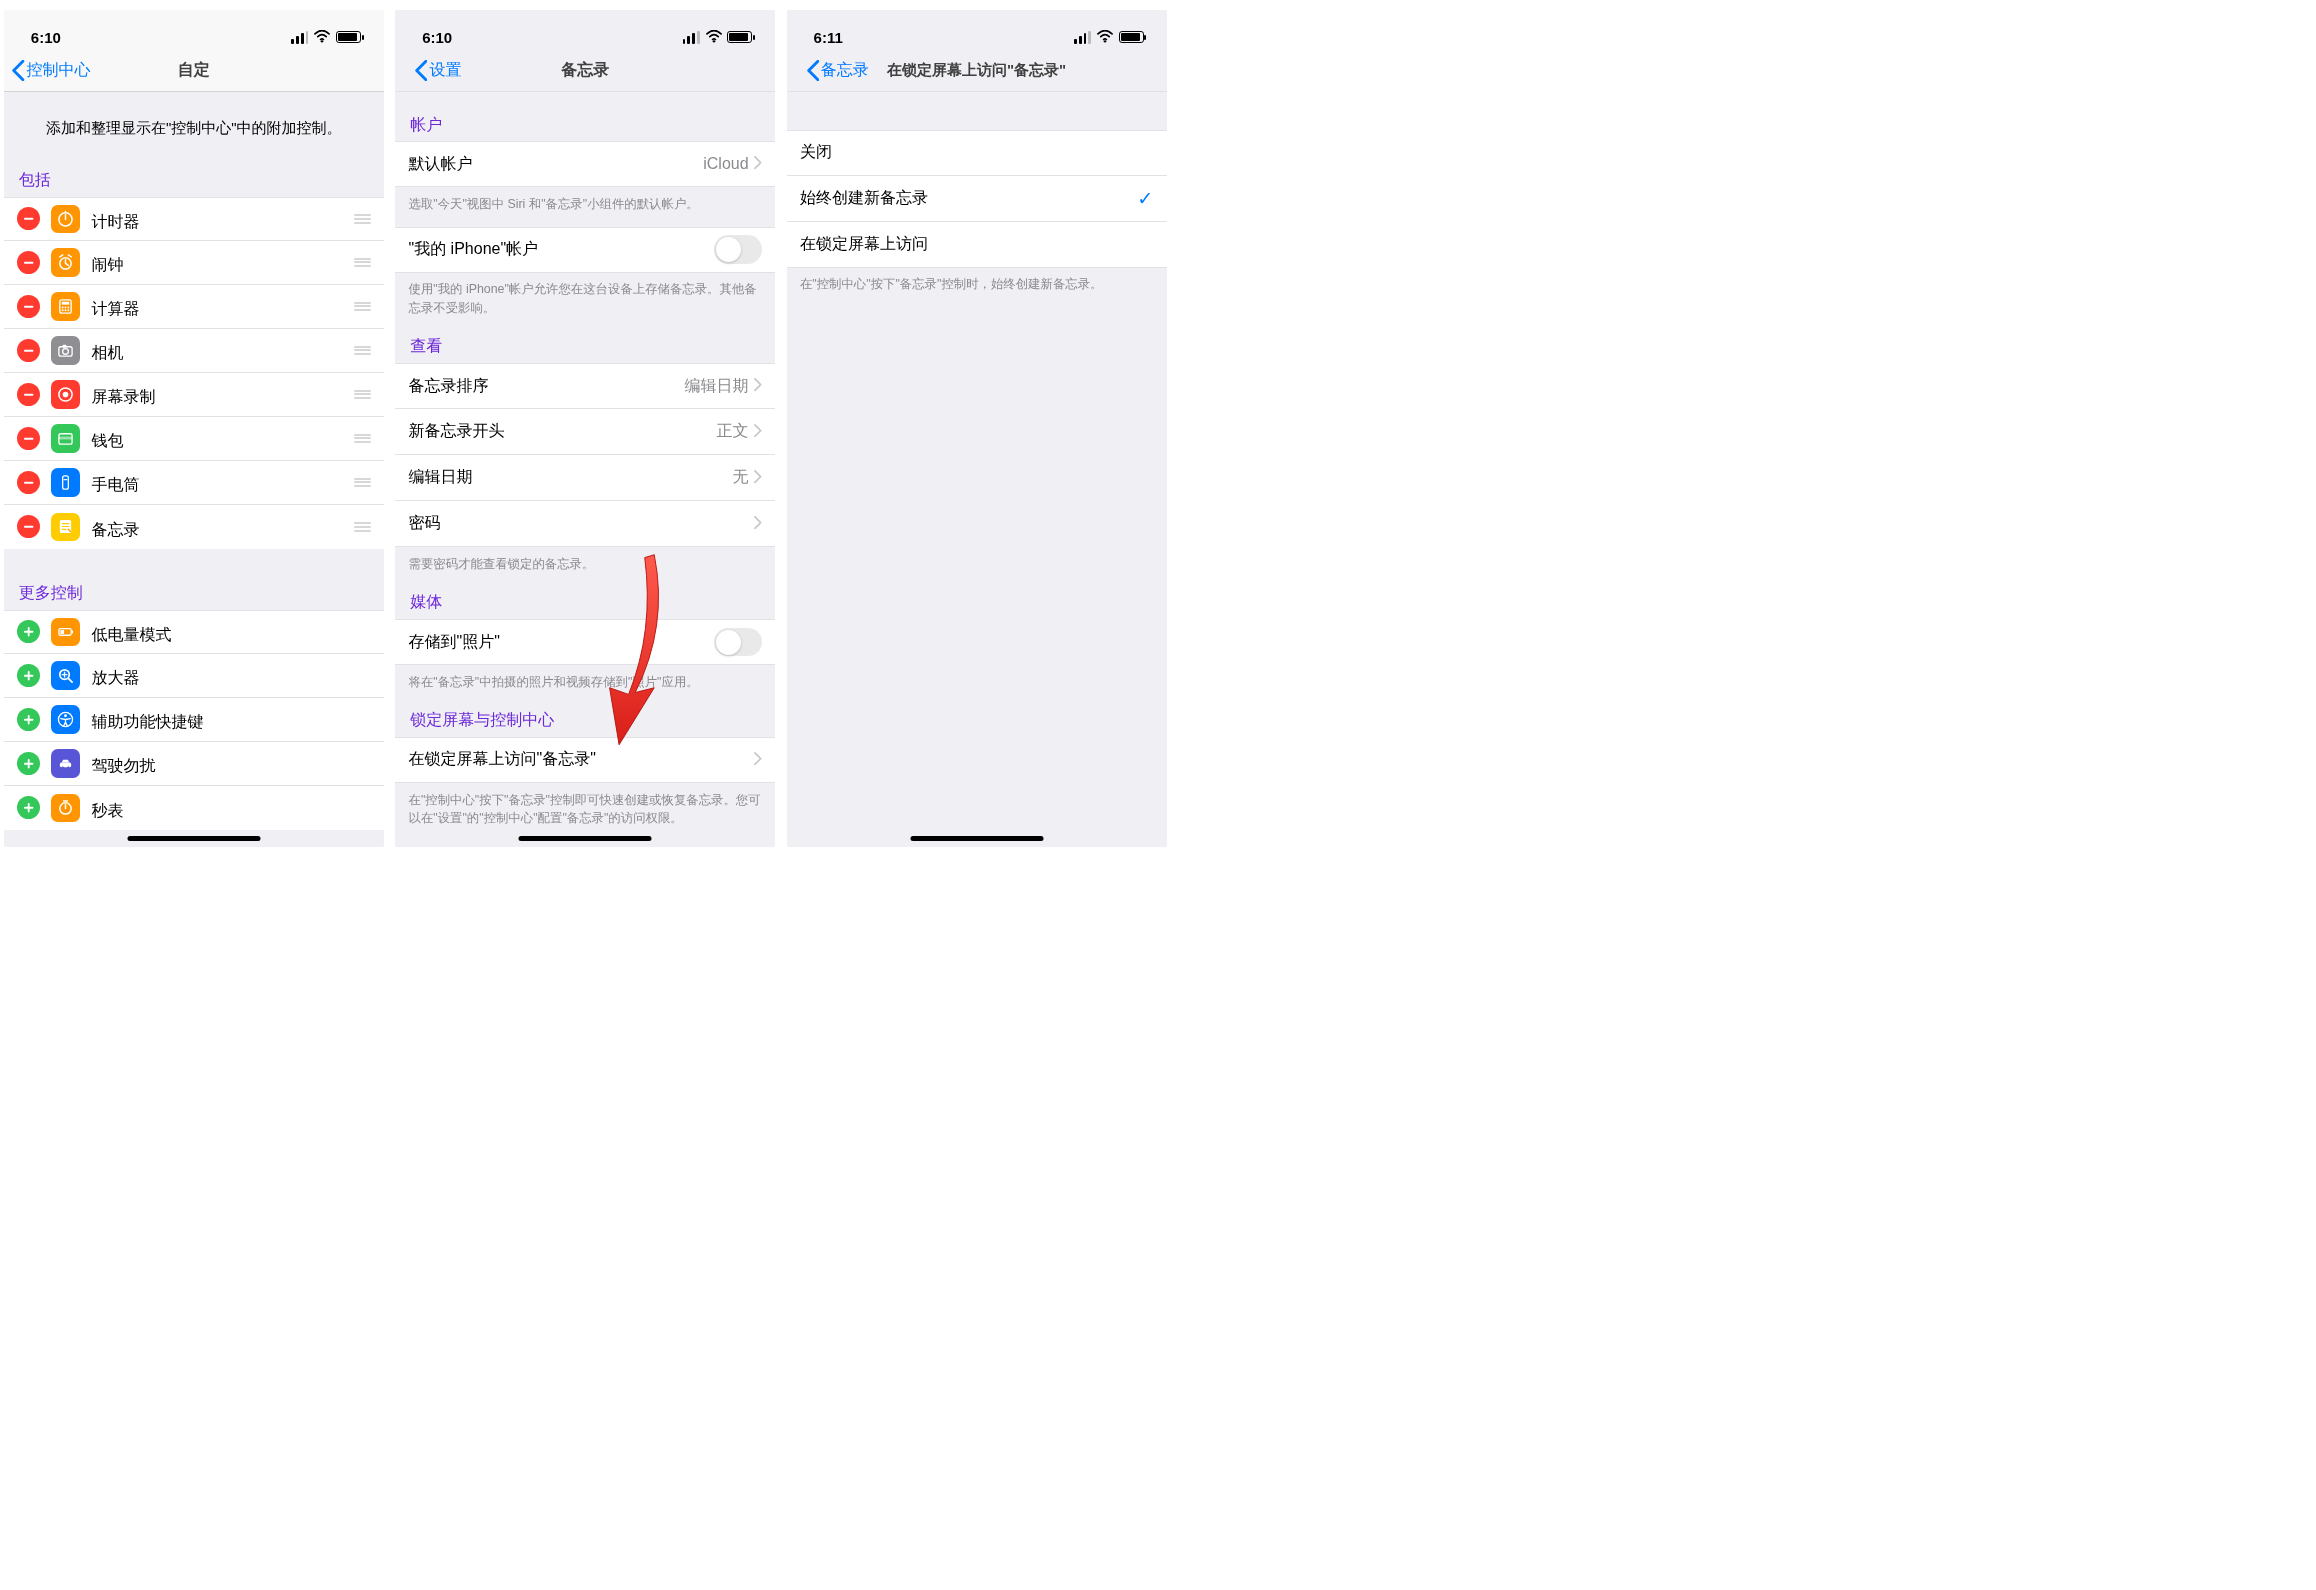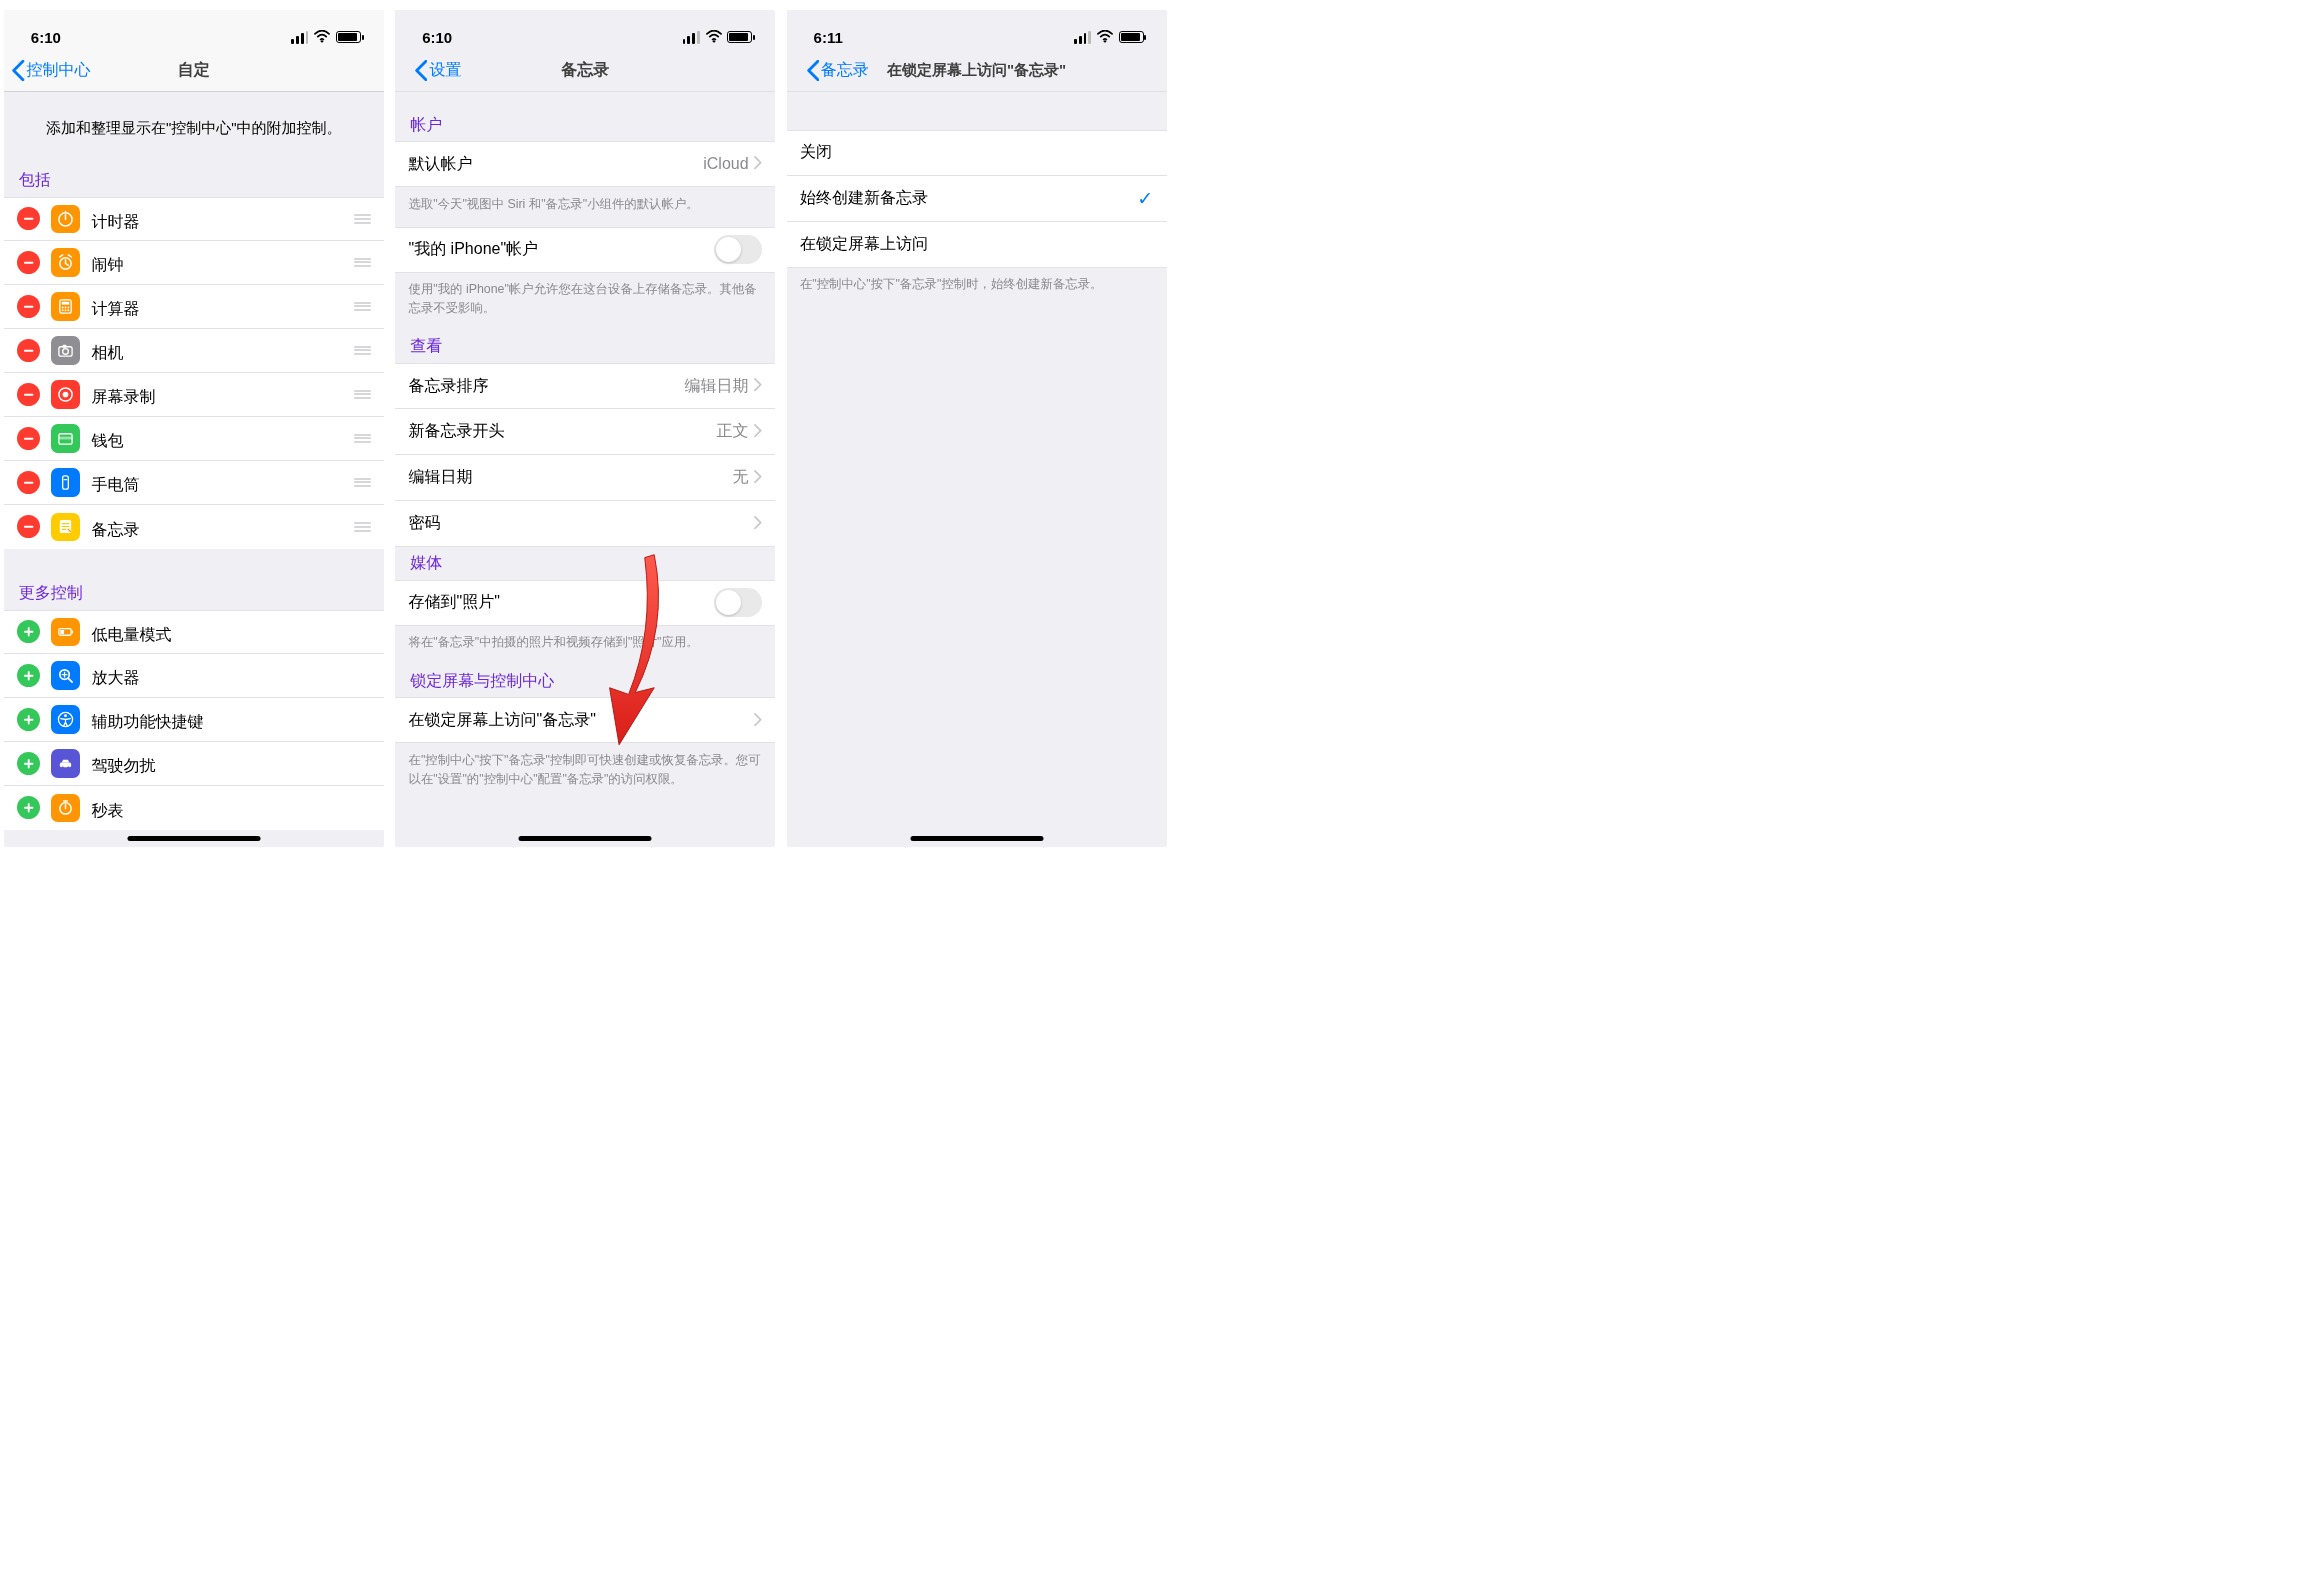--- a/index.html
+++ b/index.html
@@ -534,20 +534,21 @@
     <span class="chev"><svg viewBox="0 0 8 14">
           <use href="#i-chevron-right"></use>
         </svg></span>
   </div>
   <div class="cell">
     <span class="label">密码</span>
     <span class="chev"><svg viewBox="0 0 8 14">
           <use href="#i-chevron-right"></use>
         </svg></span>
   </div>
+  <div class="footer">需要密码才能查看锁定的备忘录。</div>
 
   <div class="gh">媒体</div>
   <div class="cell section-top">
     <span class="label">存储到"照片"</span>
     <span class="toggle"></span>
   </div>
   <div class="footer">将在"备忘录"中拍摄的照片和视频存储到"照片"应用。</div>
 
   <div class="gh">锁定屏幕与控制中心</div>
   <div class="cell section-top">

